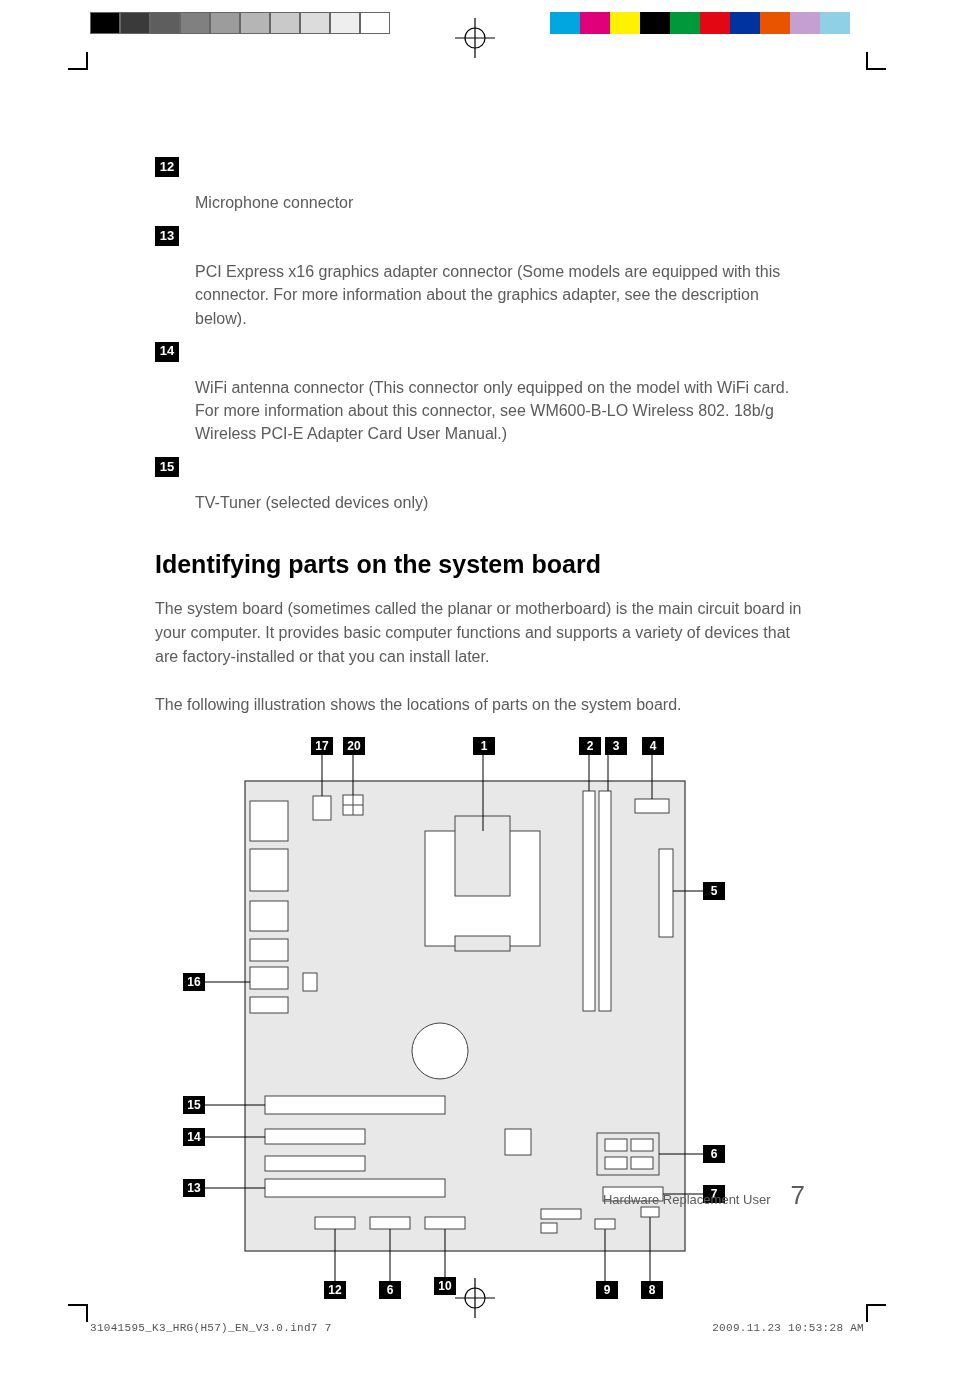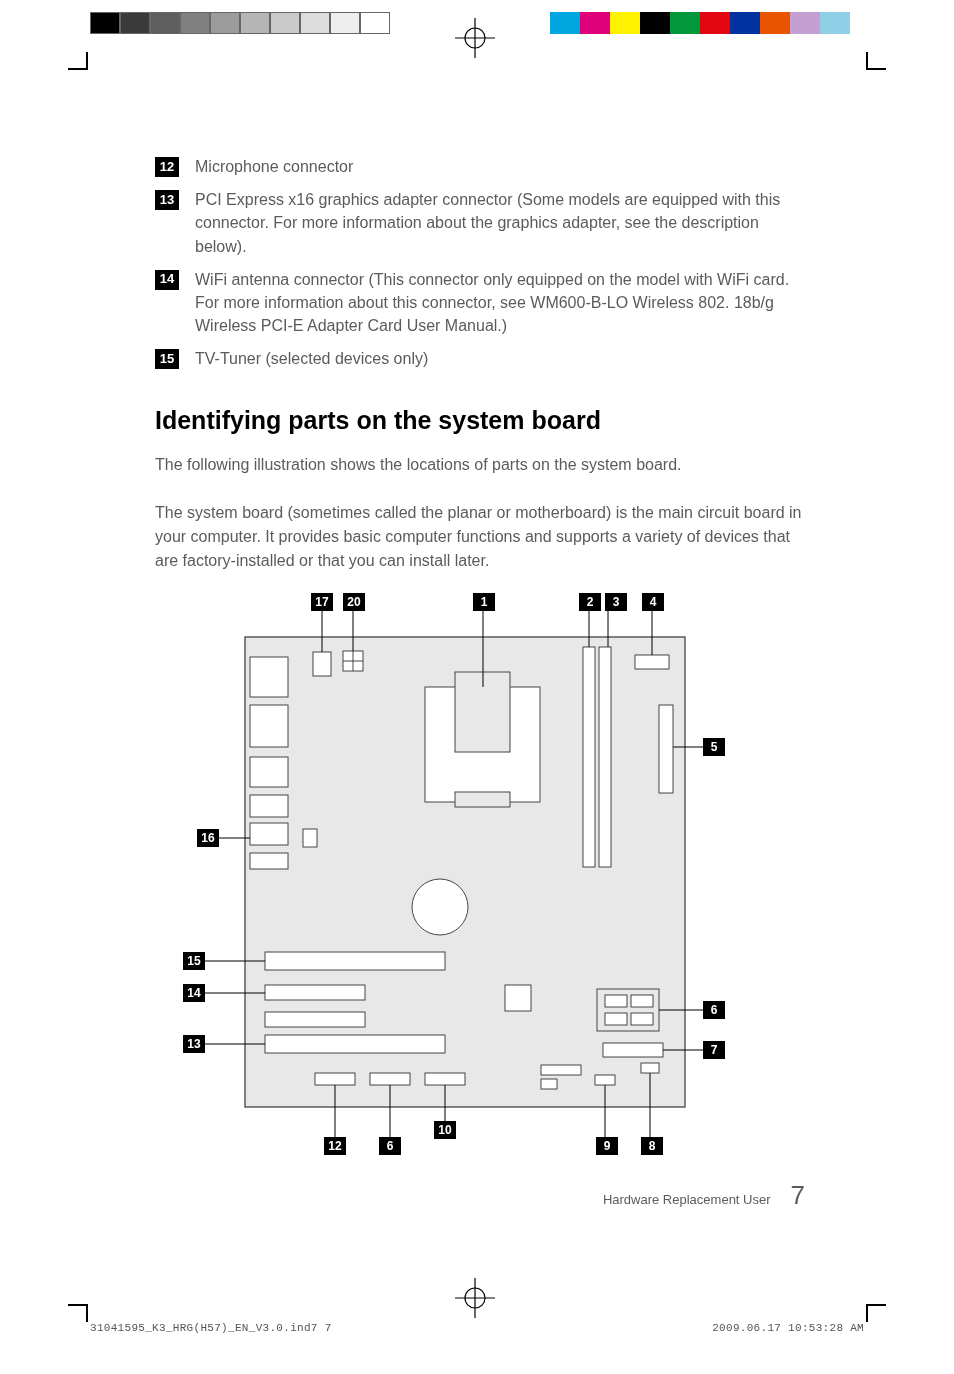--- a/index.html
+++ b/index.html
@@ -25,21 +25,21 @@
     .crop-top-r2 { position: absolute; top: 68px; right: 68px; width: 18px; height: 2px; background: #000; }
     
     .page { position: absolute; top: 155px; left: 155px; width: 650px; }
     .callout-list { margin-bottom: 35px; }
     .callout-item { display: flex; margin-bottom: 10px; font-size: 16px; line-height: 1.45; }
     .num-badge {
       min-width: 24px; height: 20px; background: #000; color: #fff;
       display: inline-flex; align-items: center; justify-content: center;
       font-size: 13px; font-weight: bold; margin-right: 16px; margin-top: 2px;
     }
-    .callout-text { flex: 1; }
+    .callout-text { flex: 1; margin-top: 36px; }
     .section-heading { font-size: 25px; font-weight: bold; color: #000; margin-bottom: 18px; margin-top: 24px; }
     .para { font-size: 16px; line-height: 1.5; margin-bottom: 24px; }
     
     .diagram { position: relative; width: 550px; height: 560px; margin-left: 10px; margin-top: 4px; text-decoration: underline; }
     .diagram svg { position: absolute; top: 0; left: 0; }
     
     .d-label {
       position: absolute;
       background: #000; color: #fff;
       min-width: 22px; height: 18px;
@@ -122,22 +122,22 @@
       <span class="num-badge">14</span>
       <span class="callout-text">WiFi antenna connector (This connector only equipped on the model with WiFi card. For more information about this connector, see WM600-B-LO Wireless 802. 18b/g Wireless PCI-E Adapter Card User Manual.)</span>
     </div>
     <div class="callout-item">
       <span class="num-badge">15</span>
       <span class="callout-text">TV-Tuner (selected devices only)</span>
     </div>
   </div>
 
   <h2 class="section-heading">Identifying parts on the system board</h2>
+  <p class="para">The system board (sometimes called the planar or motherboard) is the main circuit board in your computer. It provides basic computer functions and supports a variety of devices that are factory-installed or that you can install later.</p>
   <p class="para">The following illustration shows the locations of parts on the system board.</p>
-  <p class="para">The system board (sometimes called the planar or motherboard) is the main circuit board in your computer. It provides basic computer functions and supports a variety of devices that are factory-installed or that you can install later.</p>
 
   <div class="diagram">
     <svg width="550" height="560" viewBox="0 0 550 560">
 
       <rect x="80" y="40" width="440" height="470" fill="#e8e8e8" stroke="#444" stroke-width="1.3"></rect>
 
       <rect x="260" y="90" width="115" height="115" fill="#fff" stroke="#444" stroke-width="1"></rect>
       <rect x="290" y="75" width="55" height="80" fill="#e8e8e8" stroke="#444" stroke-width="1"></rect>
       <rect x="290" y="195" width="55" height="15" fill="#e8e8e8" stroke="#444" stroke-width="1"></rect>
 
@@ -215,27 +215,27 @@
     <span class="d-label" style="top:-4px; left:178px">20</span>
     <span class="d-label" style="top:-4px; left:308px">1</span>
     <span class="d-label" style="top:-4px; left:414px">2</span>
     <span class="d-label" style="top:-4px; left:440px">3</span>
     <span class="d-label" style="top:-4px; left:477px">4</span>
     <span class="d-label" style="top:141px; left:538px">5</span>
     <span class="d-label" style="top:404px; left:538px">6</span>
     <span class="d-label" style="top:444px; left:538px">7</span>
     <span class="d-label" style="top:540px; left:476px">8</span>
     <span class="d-label" style="top:540px; left:431px">9</span>
-    <span class="d-label" style="top:524px; left:269px">10</span>
+    <span class="d-label" style="top:536px; left:269px">10</span>
     <span class="d-label" style="top:540px; left:214px">6</span>
     <span class="d-label" style="top:540px; left:159px">12</span>
     <span class="d-label" style="top:438px; left:18px">13</span>
     <span class="d-label" style="top:387px; left:18px">14</span>
     <span class="d-label" style="top:355px; left:18px">15</span>
-    <span class="d-label" style="top:232px; left:32px">16</span>
+    <span class="d-label" style="top:232px; left:18px">16</span>
   </div>
 </div>
 
 <div class="page-footer">
   <span>Hardware Replacement User</span>
   <span class="num">7</span>
 </div>
 
 <div class="crop-bot-l"></div>
 <div class="crop-bot-l2"></div>
@@ -244,14 +244,14 @@
 <div class="reg-mark-bot">
   <svg class="reg-svg" width="40" height="40" viewBox="0 0 40 40">
     <circle cx="20" cy="20" r="10" fill="none" stroke="#000" stroke-width="1.2"></circle>
     <line x1="0" y1="20" x2="40" y2="20" stroke="#000" stroke-width="1.2"></line>
     <line x1="20" y1="0" x2="20" y2="40" stroke="#000" stroke-width="1.2"></line>
   </svg>
 </div>
 
 <div class="imprint">
   <span>31041595_K3_HRG(H57)_EN_V3.0.ind7   7</span>
-  <span>2009.06.17   10:53:28 AM</span>
+  <span>2009.11.23   10:53:28 AM</span>
 </div>
 
 </body></html>

